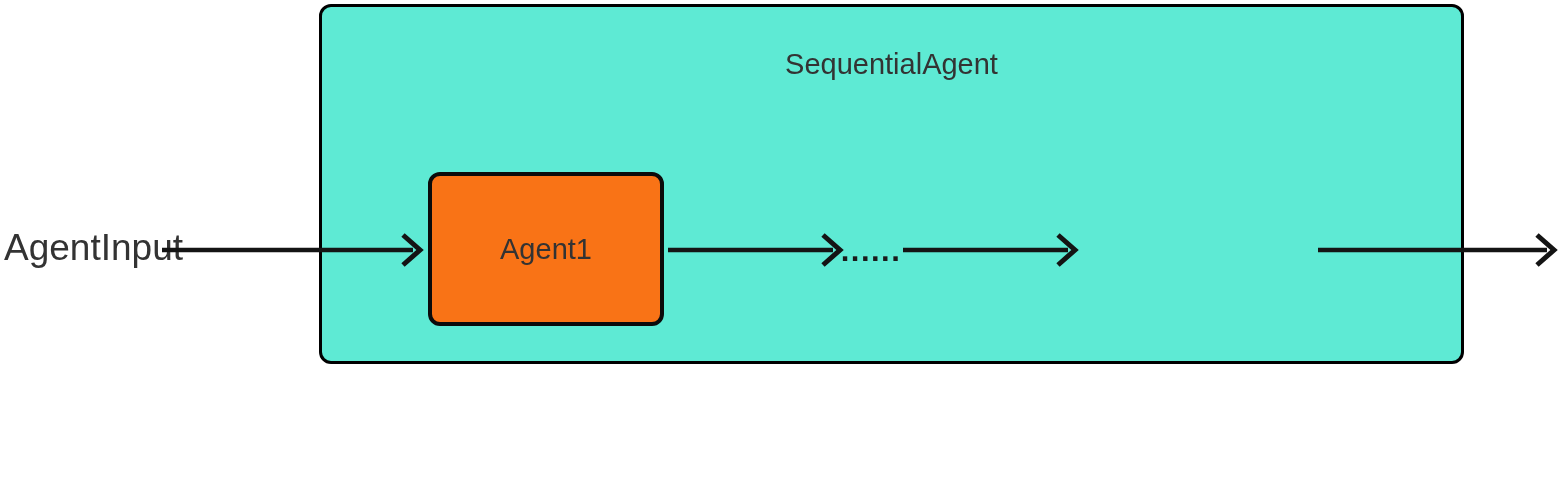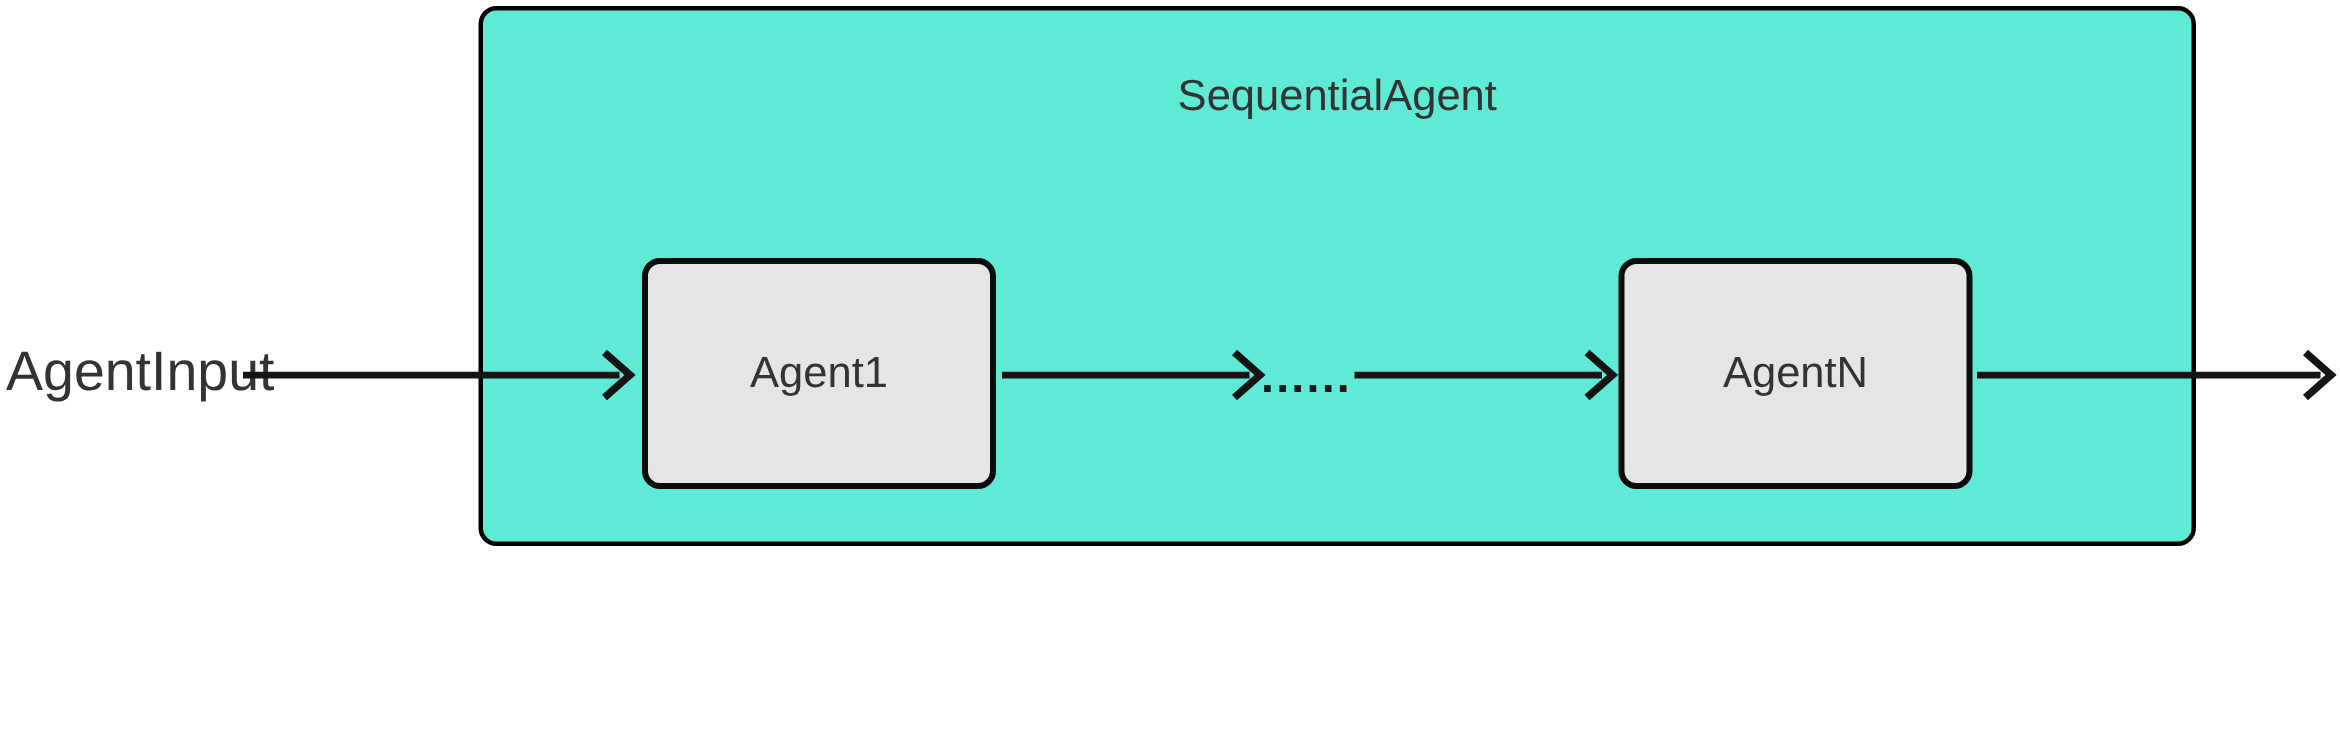--- a/index.html
+++ b/index.html
@@ -32,21 +32,21 @@
     text-align: center;
     font-size: 29px;
     line-height: 34px;
     color: #333333;
   }
   .node {
     position: absolute;
     top: 172px;
     width: 236px;
     height: 154px;
-    background: #e5e5e5;
+    background: #f97316;
     border: 4px solid #0b0b0b;
     border-radius: 12px;
     box-sizing: border-box;
     display: flex;
     align-items: center;
     justify-content: center;
     font-size: 29px;
     color: #333333;
   }
   .node-agent1 { left: 428px; }
@@ -97,23 +97,20 @@
   <div class="cluster">
     <div class="cluster-title">SequentialAgent</div>
   </div>
 
   <div class="input-label">AgentInput</div>
 
   <div class="node node-agent1">
     <span>Agent1</span>
   </div>
 
-  <div class="node node-agentN">
-    <span>AgentN</span>
-  </div>
 
   <svg class="edges-svg" viewBox="0 0 1560 504" xmlns="http://www.w3.org/2000/svg">
 
     <g>
       <line class="edge-shaft" x1="162" y1="250" x2="413" y2="250"></line>
       <polyline class="edge-head" points="403,235 420,250 403,265"></polyline>
     </g>
 
     <g>
       <line class="edge-shaft" x1="668" y1="250" x2="833" y2="250"></line>

